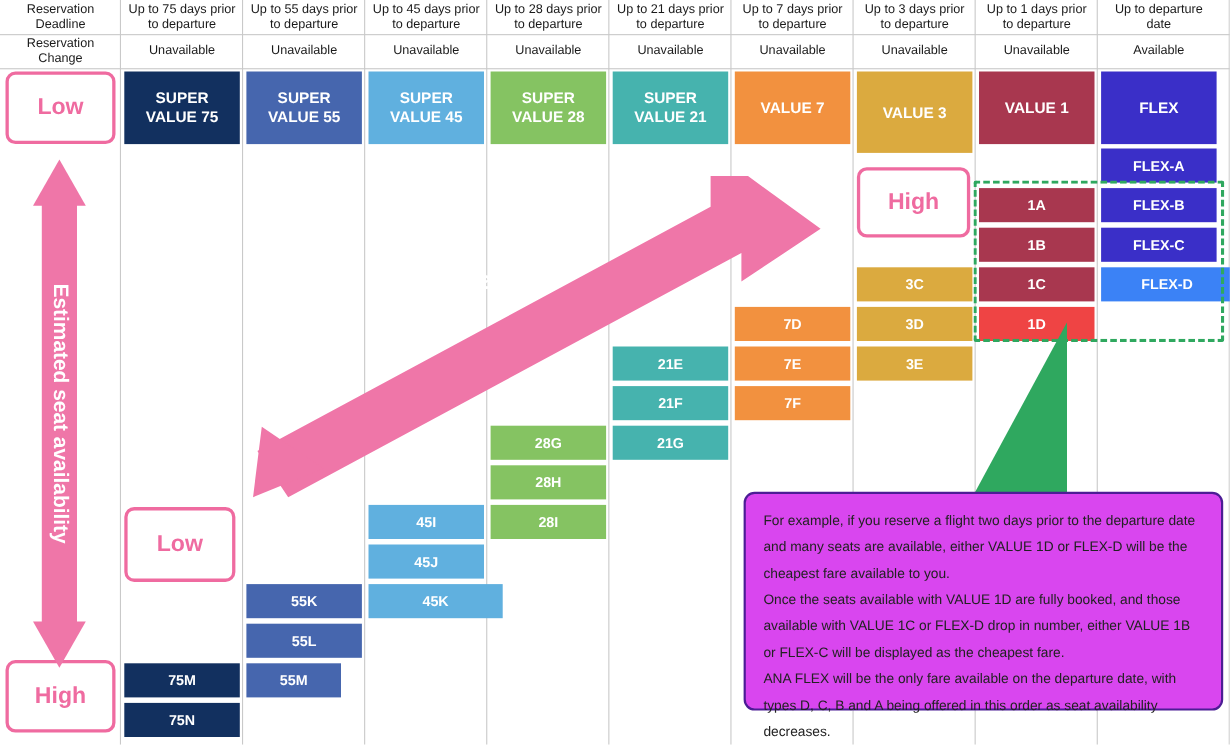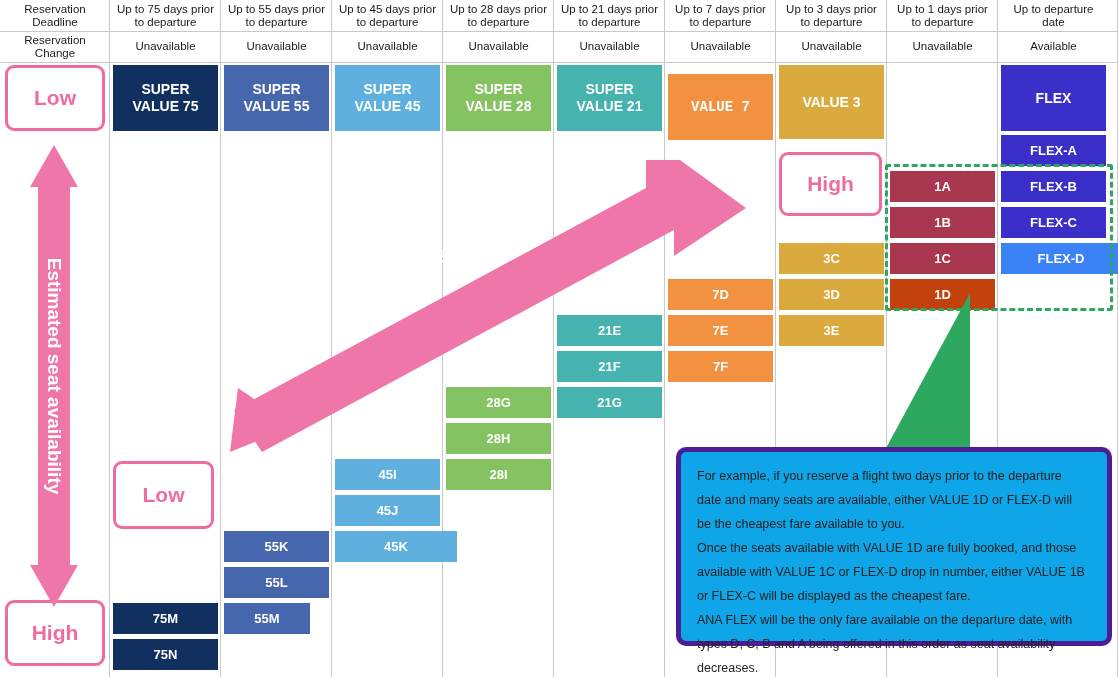--- a/index.html
+++ b/index.html
@@ -86,21 +86,21 @@
   .dashbox{
     position:absolute;border:3px dashed #2fa85f;border-radius:3px;
     box-sizing:border-box;pointer-events:none;
   }
   
   .gtri{position:absolute;}
 
   
   .note{
     position:absolute;
-    border:5px solid #4c1d95;border-radius:10px;background:#0ea5e9;
+    border:2px solid #4c1d95;border-radius:10px;background:#d946ef;
     box-sizing:border-box;padding:12px 22px 10px 16px;
   }
   .note p{
     margin:0;color:#222222;font-size:12.5px;line-height:24px;
   }
 </style>
 </head>
 <body>
 
 <div id="chart">
@@ -208,21 +208,21 @@
     </div>
     <div class="cell" style="left: 557px; top: 387px; width: 105px; height: 31px; background: rgb(70, 179, 174);">
       <span>21G</span>
     </div>
     <div class="hdr r1" style="left: 665px; width: 111px;">
       <div><span>Up to 7 days prior</span><br><span>to departure</span></div>
     </div>
     <div class="hdr r2" style="left: 665px; width: 111px;">
       <span>Unavailable</span>
     </div>
-    <div class="farebox" style="left: 668px; top: 74px; width: 105px; height: 66px; background: rgb(242, 145, 63); font-family: Liberation Mono, monospace;">
+    <div class="farebox" style="left: 668px; top: 65px; width: 105px; height: 66px; background: rgb(242, 145, 63);">
       <span>VALUE 7</span>
     </div>
     <div class="cell" style="left: 668px; top: 279px; width: 105px; height: 31px; background: rgb(242, 145, 63);">
       <span>7D</span>
     </div>
     <div class="cell" style="left: 668px; top: 315px; width: 105px; height: 31px; background: rgb(242, 145, 63);">
       <span>7E</span>
     </div>
     <div class="cell" style="left: 668px; top: 351px; width: 105px; height: 31px; background: rgb(242, 145, 63);">
       <span>7F</span>
@@ -244,30 +244,33 @@
     </div>
     <div class="cell" style="left: 779px; top: 315px; width: 105px; height: 31px; background: rgb(219, 170, 63);">
       <span>3E</span>
     </div>
     <div class="hdr r1" style="left: 887px; width: 111px;">
       <div><span>Up to 1 days prior</span><br><span>to departure</span></div>
     </div>
     <div class="hdr r2" style="left: 887px; width: 111px;">
       <span>Unavailable</span>
     </div>
+    <div class="farebox" style="left: 890px; top: 65px; width: 105px; height: 66px; background: rgb(168, 55, 79);">
+      <span>VALUE 1</span>
+    </div>
     <div class="cell" style="left: 890px; top: 171px; width: 105px; height: 31px; background: rgb(168, 55, 79);">
       <span>1A</span>
     </div>
     <div class="cell" style="left: 890px; top: 207px; width: 105px; height: 31px; background: rgb(168, 55, 79);">
       <span>1B</span>
     </div>
     <div class="cell" style="left: 890px; top: 243px; width: 105px; height: 31px; background: rgb(168, 55, 79);">
       <span>1C</span>
     </div>
-    <div class="cell" style="left: 890px; top: 279px; width: 105px; height: 31px; background: #c2410c; text-align: right;">
+    <div class="cell" style="left: 890px; top: 279px; width: 105px; height: 31px; background: #ef4444; text-align: right;">
       <span>1D</span>
     </div>
     <div class="hdr r1" style="left: 998px; width: 111px;">
       <div><span>Up to departure</span><br><span>date</span></div>
     </div>
     <div class="hdr r2" style="left: 998px; width: 111px;">
       <span>Available</span>
     </div>
     <div class="farebox" style="left: 1001px; top: 65px; width: 105px; height: 66px; background: rgb(58, 47, 200);">
       <span>FLEX</span>

